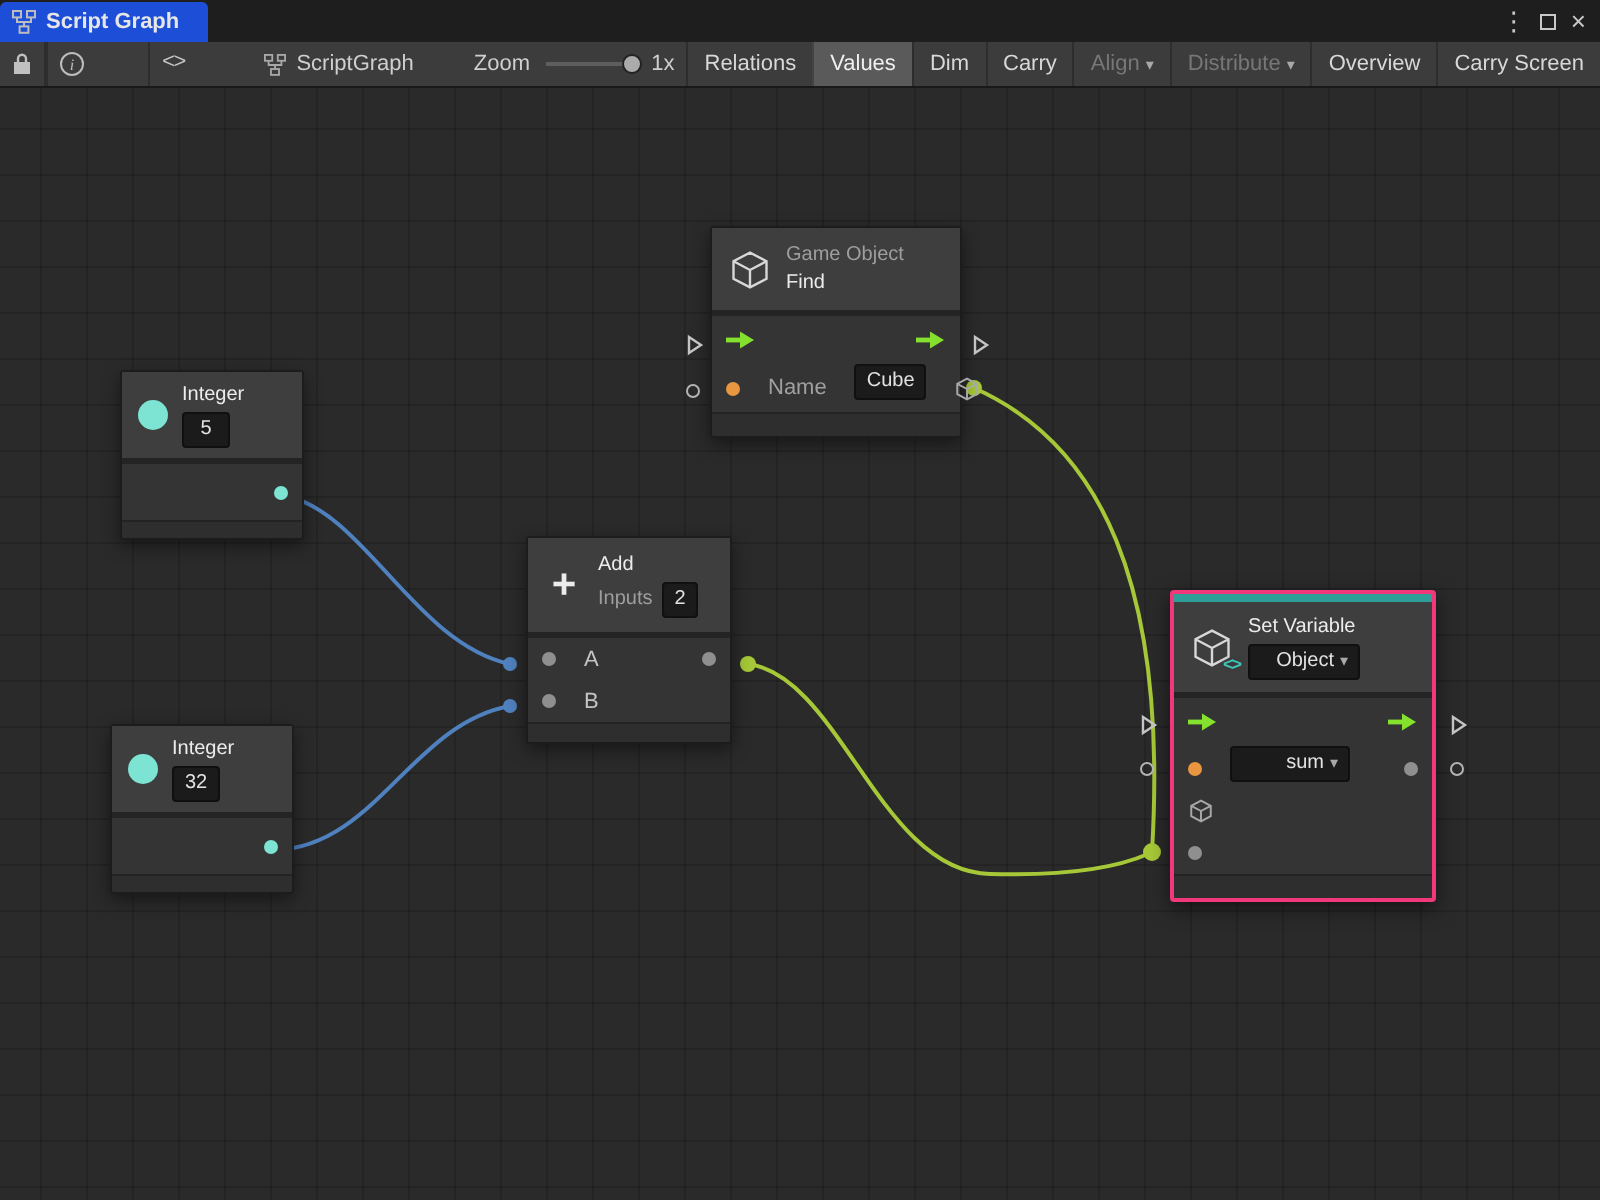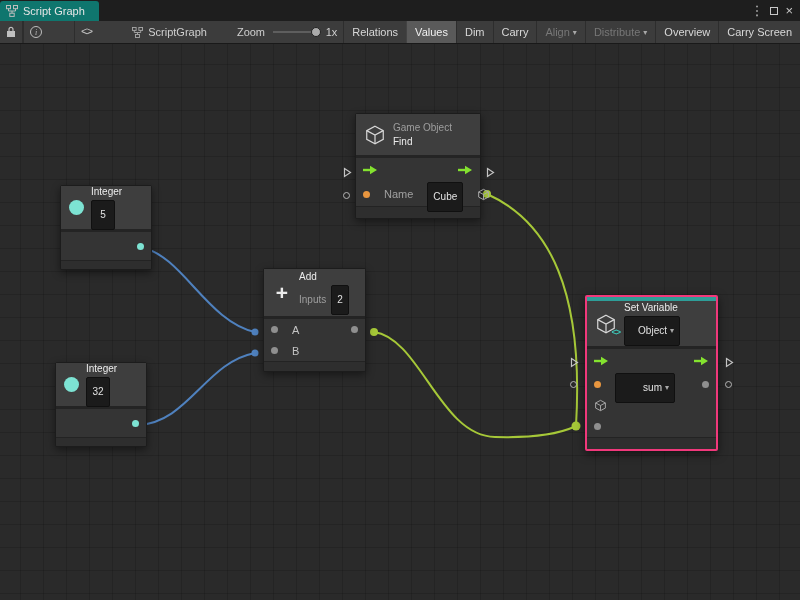--- a/index.html
+++ b/index.html
@@ -7,22 +7,22 @@
     --port-teal:#7DE3D3; --port-orange:#E8963F; --port-gray:#8F8F8F;
     --selection-pink:#F0387B; --variable-teal:#2E9E98;
   }
   *{box-sizing:border-box}
   html,body{margin:0;padding:0}
   body{width:800px;height:600px;overflow:hidden;background:#2A2A2A;
        font-family:"Liberation Sans",sans-serif;color:#D8D8D8;font-size:11px;}
 
   
   .tabbar{height:21px;background:#1E1E1E;display:flex;align-items:stretch;position:relative}
-  .tab{background:#0f766e;display:flex;align-items:center;gap:5px;padding:0 14px 0 6px;
-       border-radius:3px 3px 0 0;margin-top:1px;}
+  .tab{background:#1d4ed8;display:flex;align-items:center;gap:5px;padding:0 14px 0 6px;
+       border-radius:3px 3px 0 0;margin-top:1px;font-weight:bold;}
   .tab-label{color:#E6E6E6;font-size:11px;white-space:nowrap}
   .tab-icon,.bc-icon{flex:0 0 auto}
   .win-controls{margin-left:auto;display:flex;align-items:center;gap:7px;padding-right:7px}
   .wc{color:#C8C8C8;font-size:13px;line-height:1;cursor:default;display:flex;align-items:center}
   .maxbox{width:8px;height:8px;border:1px solid #C8C8C8;display:inline-block}
 
   
   .toolbar{height:23px;background:#3C3C3C;border-bottom:1px solid #191919;
            display:flex;align-items:center;position:relative}
   .tb-btn{height:100%;display:flex;align-items:center;padding:0 8px;color:#D8D8D8;
@@ -62,21 +62,21 @@
   .var-strip{height:4px;background:var(--variable-teal)}
   .node-header{background:#3E3E3E;display:flex;align-items:center;gap:7px;padding:5px 8px;
                border-bottom:3px solid #242424}
   .hdr-col{display:flex;flex-direction:column;gap:3px;min-width:0}
   .node-title{color:#ECECEC;font-size:10px;white-space:nowrap}
   .node-cat{color:#9E9E9E;font-size:10px;white-space:nowrap}
   .node-body{background:#343434}
   .row{display:flex;align-items:center;gap:14px;padding:0 7px;position:relative}
   .node-footer{height:9px;background:#2E2E2E;border-top:1px solid #232323;border-radius:0 0 2px 2px}
   .value-box{background:#1B1B1B;border:1px solid #101010;border-radius:2px;color:#E2E2E2;
-             font-size:10px;padding:8px 5px;line-height:12px;text-align:center;align-self:flex-start}
+             font-size:10px;padding:2px 5px;line-height:12px;text-align:center;align-self:flex-start}
   .value-box.dd{display:flex;align-items:center;justify-content:flex-end;text-align:left}
   .dot{width:7px;height:7px;border-radius:50%;background:var(--port-gray);flex:0 0 auto}
   .dot.teal{background:var(--port-teal)}
   .dot.orange{background:var(--port-orange)}
   .dot.right{margin-left:auto}
   .port-label{color:#C4C4C4}
   .dim-label{color:#A0A0A0}
   .int-icon{width:15px;height:15px;border-radius:50%;background:var(--port-teal);flex:0 0 auto}
   .plus-icon{font-size:21px;font-weight:bold;color:#ECECEC;line-height:20px;width:20px;text-align:center}
   .fa-line{stroke:var(--flow-green);stroke-width:2.4;fill:none}

